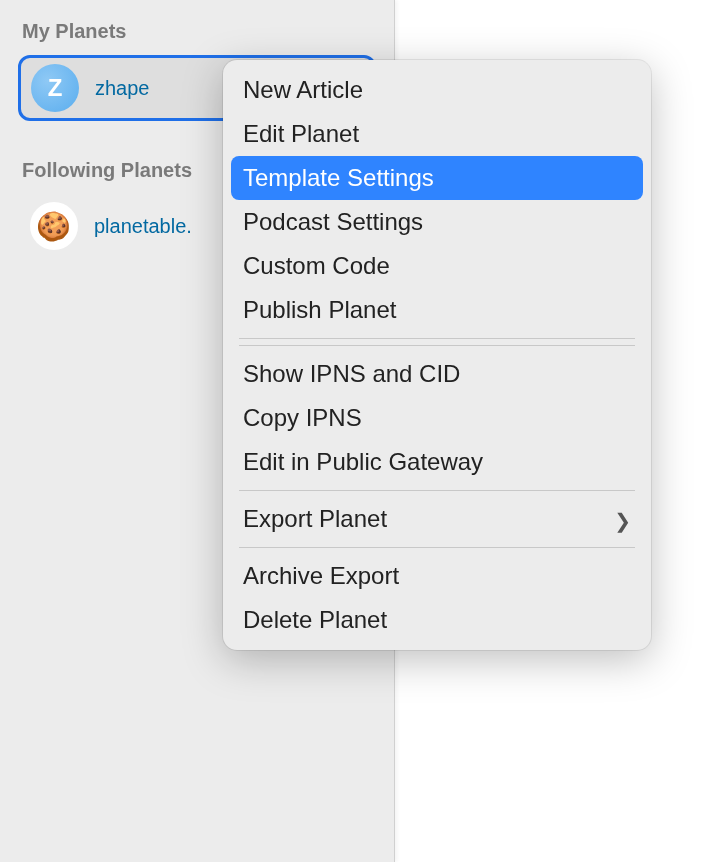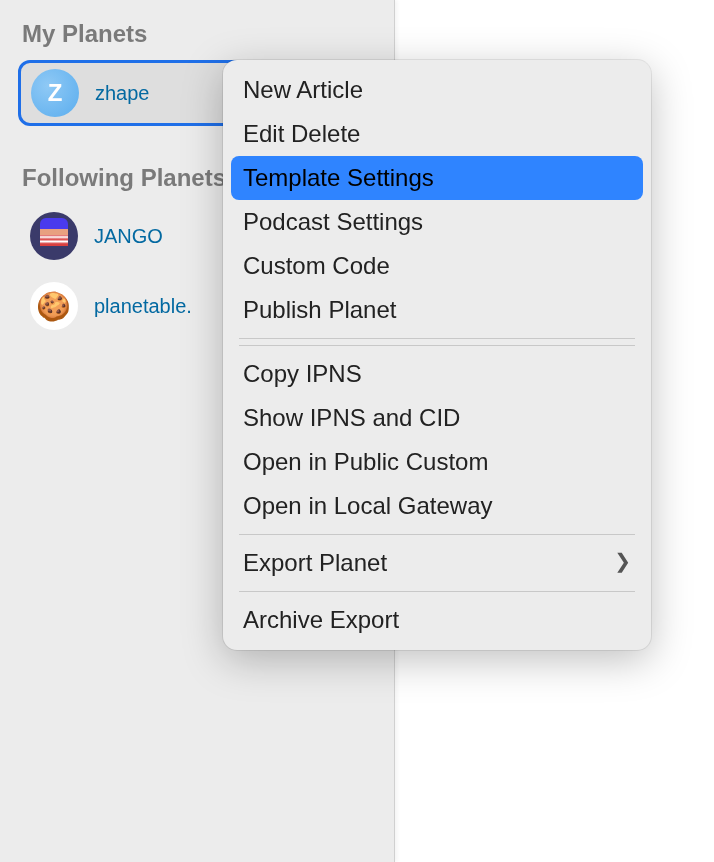--- a/index.html
+++ b/index.html
@@ -17,21 +17,21 @@
     }
     .sidebar {
       width: 395px;
       height: 100%;
       background: #ececec;
       padding: 20px 18px;
       border-right: 1px solid #d0d0d0;
       box-shadow: 2px 0 4px rgba(0,0,0,0.05);
     }
     .section-label {
-      font-size: 24px;
+      font-size: 20px;
       font-weight: 600;
       color: #7a7a7a;
       margin-bottom: 12px;
       padding-left: 4px;
     }
     .planet-item {
       display: flex;
       align-items: center;
       padding: 8px 12px;
       border-radius: 10px;
@@ -96,31 +96,31 @@
       top: 60px;
       left: 223px;
       width: 428px;
       background: #ececec;
       border-radius: 14px;
       box-shadow: 0 10px 40px rgba(0,0,0,0.25), 0 0 0 1px rgba(0,0,0,0.08);
       padding: 8px;
     }
     .menu-item {
       display: flex;
-      align-items: flex-start;
+      align-items: flex-end;
       justify-content: space-between;
       padding: 8px 12px;
       border-radius: 8px;
       font-size: 24px;
       color: #222;
       cursor: pointer;
     }
     .menu-item.highlighted {
       background: #2f84ff;
-      color: #000000;
+      color: #ffffff;
     }
     .menu-divider {
       height: 1px;
       background: #c8c8c8;
       margin: 6px 8px;
     }
     .menu-shortcut {
       font-size: 24px;
       color: #8a8a8a;
       letter-spacing: 2px;
@@ -138,74 +138,70 @@
 
   <div class="planet-item selected">
     <div class="avatar avatar-zhape">Z</div>
     <div class="planet-name">zhape</div>
   </div>
 
   <div class="section-spacer"></div>
 
   <div class="section-label">Following Planets</div>
 
-  <div class="planet-item">
-    <div class="avatar avatar-jango"></div>
-    <div class="planet-name">JANGO</div>
-  </div>
 
   <div class="planet-item">
     <div class="avatar avatar-planetable"></div>
     <div class="planet-name">planetable.</div>
   </div>
 </div>
 
 <div class="context-menu">
   <div class="menu-item">
     <span>New Article</span>
   </div>
   <div class="menu-item">
-    <span>Edit Delete</span>
+    <span>Edit Planet</span>
   </div>
   <div class="menu-item highlighted">
     <span>Template Settings</span>
   </div>
   <div class="menu-item">
     <span>Podcast Settings</span>
   </div>
   <div class="menu-item">
     <span>Custom Code</span>
   </div>
   <div class="menu-item">
     <span>Publish Planet</span>
   </div>
 
   <div class="menu-divider"></div>
 
 
   <div class="menu-divider"></div>
 
   <div class="menu-item">
+    <span>Show IPNS and CID</span>
+  </div>
+  <div class="menu-item">
     <span>Copy IPNS</span>
   </div>
   <div class="menu-item">
-    <span>Show IPNS and CID</span>
-  </div>
-  <div class="menu-item">
-    <span>Open in Public Custom</span>
-  </div>
-  <div class="menu-item">
-    <span>Open in Local Gateway</span>
+    <span>Edit in Public Gateway</span>
   </div>
 
   <div class="menu-divider"></div>
 
   <div class="menu-item">
     <span>Export Planet</span>
     <span class="chevron">❯</span>
   </div>
 
   <div class="menu-divider"></div>
 
   <div class="menu-item">
     <span>Archive Export</span>
   </div>
+  <div class="menu-item">
+    <span>Delete Planet</span>
+  </div>
 </div>
 
 </body></html>

